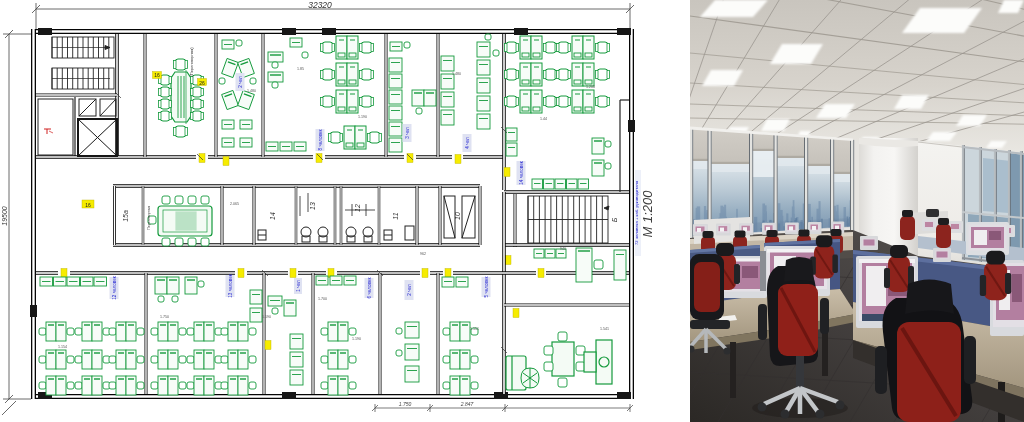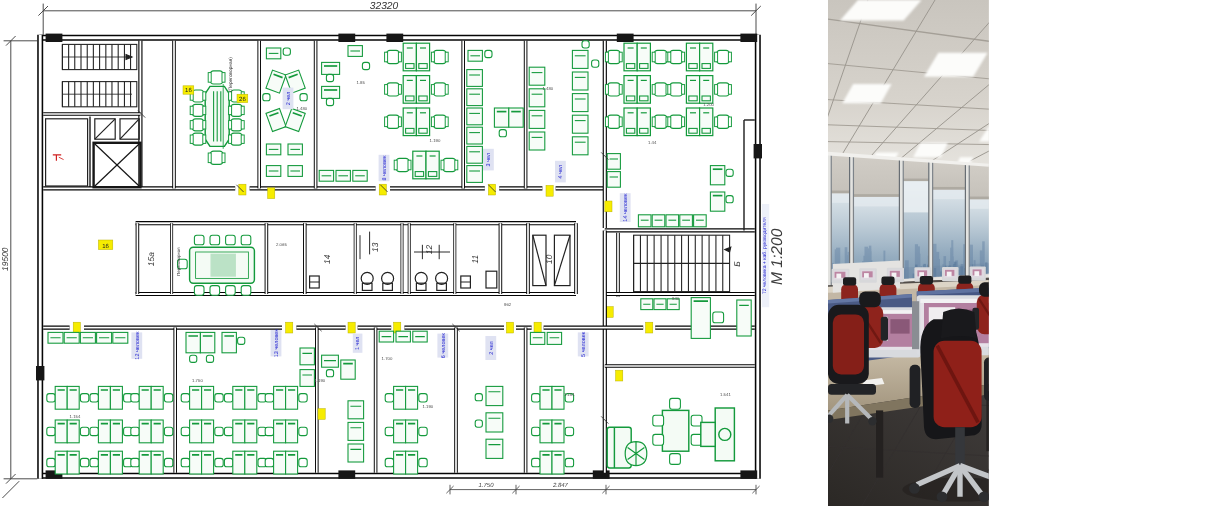--- a/index.html
+++ b/index.html
@@ -1,15 +1,15 @@
 <!DOCTYPE html>
 <html><head><meta charset="utf-8"><title>plan</title>
 <style>
 html,body{margin:0;padding:0;background:#fff;}
-#stage{position:relative;width:824px;height:422px;overflow:hidden;font-family:"Liberation Sans",sans-serif;}
+#stage{position:relative;width:1024px;height:422px;overflow:hidden;font-family:"Liberation Sans",sans-serif;}
 </style></head>
 <body>
 <div id="stage">
 
 <svg width="690" height="422" viewBox="0 0 690 422" style="position:absolute;left:0;top:0" font-family="Liberation Sans, sans-serif">
       <rect width="690" height="422" fill="#fff"></rect>
       <g stroke="#444" stroke-width="0.8" fill="none">
         <line x1="36" y1="9" x2="630" y2="9"></line>
         <line x1="36" y1="3" x2="36" y2="29"></line>
         <line x1="630" y1="3" x2="630" y2="29"></line>

